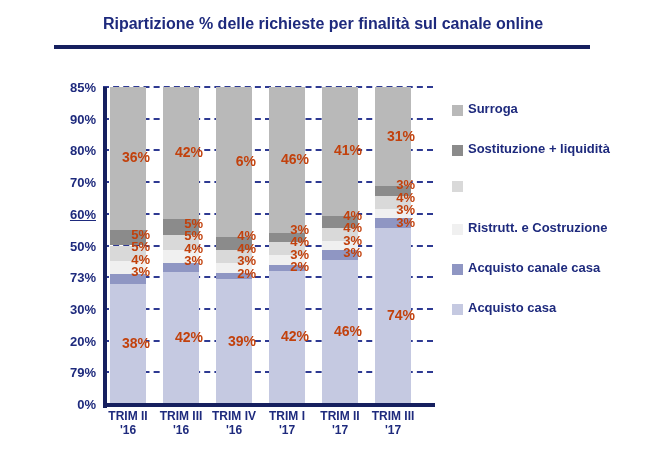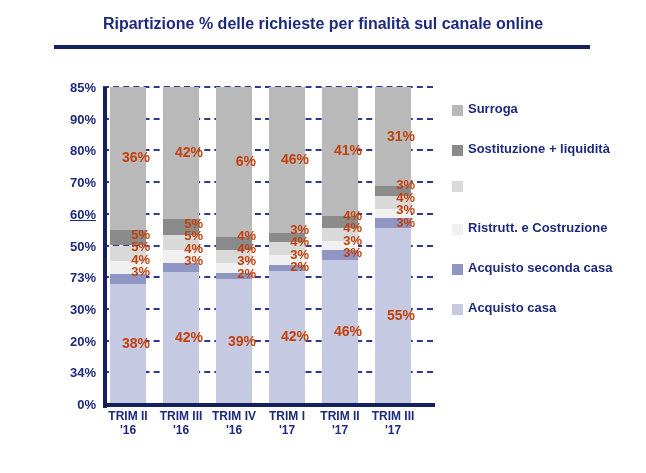--- a/index.html
+++ b/index.html
@@ -39,21 +39,21 @@
       <div class="ylab" style="left: 48px; top: 207.8px; text-decoration: underline;">60%</div>
       <div class="gridline" style="left: 103px; top: 244.5px; width: 330px;"></div>
       <div class="ylab" style="left: 48px; top: 239.5px;">50%</div>
       <div class="gridline" style="left: 103px; top: 276.2px; width: 330px;"></div>
       <div class="ylab" style="left: 48px; top: 271.2px;">73%</div>
       <div class="gridline" style="left: 103px; top: 307.9px; width: 330px;"></div>
       <div class="ylab" style="left: 48px; top: 302.9px;">30%</div>
       <div class="gridline" style="left: 103px; top: 339.6px; width: 330px;"></div>
       <div class="ylab" style="left: 48px; top: 334.6px;">20%</div>
       <div class="gridline" style="left: 103px; top: 371.3px; width: 330px;"></div>
-      <div class="ylab" style="left: 48px; top: 366.3px;">34%</div>
+      <div class="ylab" style="left: 48px; top: 366.3px;">79%</div>
       <div class="gridline" style="left: 103px; top: 403px; width: 330px;"></div>
       <div class="ylab" style="left: 48px; top: 398px;">0%</div>
       <div class="seg" style="left: 110px; top: 283.54px; width: 36px; height: 120.46px; background: rgb(197, 201, 225);"></div>
       <div class="seg" style="left: 110px; top: 274.03px; width: 36px; height: 9.51px; background: rgb(143, 150, 195);"></div>
       <div class="seg" style="left: 110px; top: 261.35px; width: 36px; height: 12.68px; background: rgb(240, 240, 240);"></div>
       <div class="seg" style="left: 110px; top: 245.5px; width: 36px; height: 15.85px; background: rgb(217, 217, 217);"></div>
       <div class="seg" style="left: 110px; top: 229.65px; width: 36px; height: 15.85px; background: rgb(139, 139, 139);"></div>
       <div class="seg" style="left: 110px; top: 87px; width: 36px; height: 142.65px; background: rgb(185, 185, 185);"></div>
       <div class="seglab big" style="left: 106px; top: 336.77px; width: 44px;">38%</div>
       <div class="seglab big" style="left: 106px; top: 151.325px; width: 44px;">36%</div>
@@ -128,21 +128,21 @@
       <div class="xlab" style="left: 310px; top: 409px; width: 60px;">
         <div>TRIM II</div>
         <div>'17</div>
       </div>
       <div class="seg" style="left: 375px; top: 227.889px; width: 36px; height: 176.111px; background: rgb(197, 201, 225);"></div>
       <div class="seg" style="left: 375px; top: 218.283px; width: 36px; height: 9.60606px; background: rgb(143, 150, 195);"></div>
       <div class="seg" style="left: 375px; top: 208.677px; width: 36px; height: 9.60606px; background: rgb(240, 240, 240);"></div>
       <div class="seg" style="left: 375px; top: 195.869px; width: 36px; height: 12.8081px; background: rgb(217, 217, 217);"></div>
       <div class="seg" style="left: 375px; top: 186.263px; width: 36px; height: 9.60606px; background: rgb(139, 139, 139);"></div>
       <div class="seg" style="left: 375px; top: 87px; width: 36px; height: 99.2626px; background: rgb(185, 185, 185);"></div>
-      <div class="seglab big" style="left: 371px; top: 308.944px; width: 44px;">55%</div>
+      <div class="seglab big" style="left: 371px; top: 308.944px; width: 44px;">74%</div>
       <div class="seglab big" style="left: 371px; top: 129.631px; width: 44px;">31%</div>
       <div class="seglab small" style="left: 371px; top: 178.076px; width: 44px;">3%</div>
       <div class="seglab small" style="left: 371px; top: 190.576px; width: 44px;">4%</div>
       <div class="seglab small" style="left: 371px; top: 203.076px; width: 44px;">3%</div>
       <div class="seglab small" style="left: 371px; top: 215.576px; width: 44px;">3%</div>
       <div class="xlab" style="left: 363px; top: 409px; width: 60px;">
         <div>TRIM III</div>
         <div>'17</div>
       </div>
       <div class="axis" style="left: 103px; top: 87px; width: 4px; height: 321px;"></div>
@@ -159,20 +159,20 @@
       </div>
       <div class="legend-item" style="left: 432px; top: 180.6px;">
         <div class="legend-swatch" style="background: rgb(217, 217, 217);"></div>
       </div>
       <div class="legend-item" style="left: 432px; top: 220.4px;">
         <div class="legend-swatch" style="background: rgb(240, 240, 240);"></div>
         <div class="legend-label">Ristrutt. e Costruzione</div>
       </div>
       <div class="legend-item" style="left: 432px; top: 260.2px;">
         <div class="legend-swatch" style="background: rgb(143, 150, 195);"></div>
-        <div class="legend-label">Acquisto seconda casa</div>
+        <div class="legend-label">Acquisto canale casa</div>
       </div>
       <div class="legend-item" style="left: 432px; top: 300px;">
         <div class="legend-swatch" style="background: rgb(197, 201, 225);"></div>
         <div class="legend-label">Acquisto casa</div>
       </div>
     </div>
 </div>
 
 </body></html>

